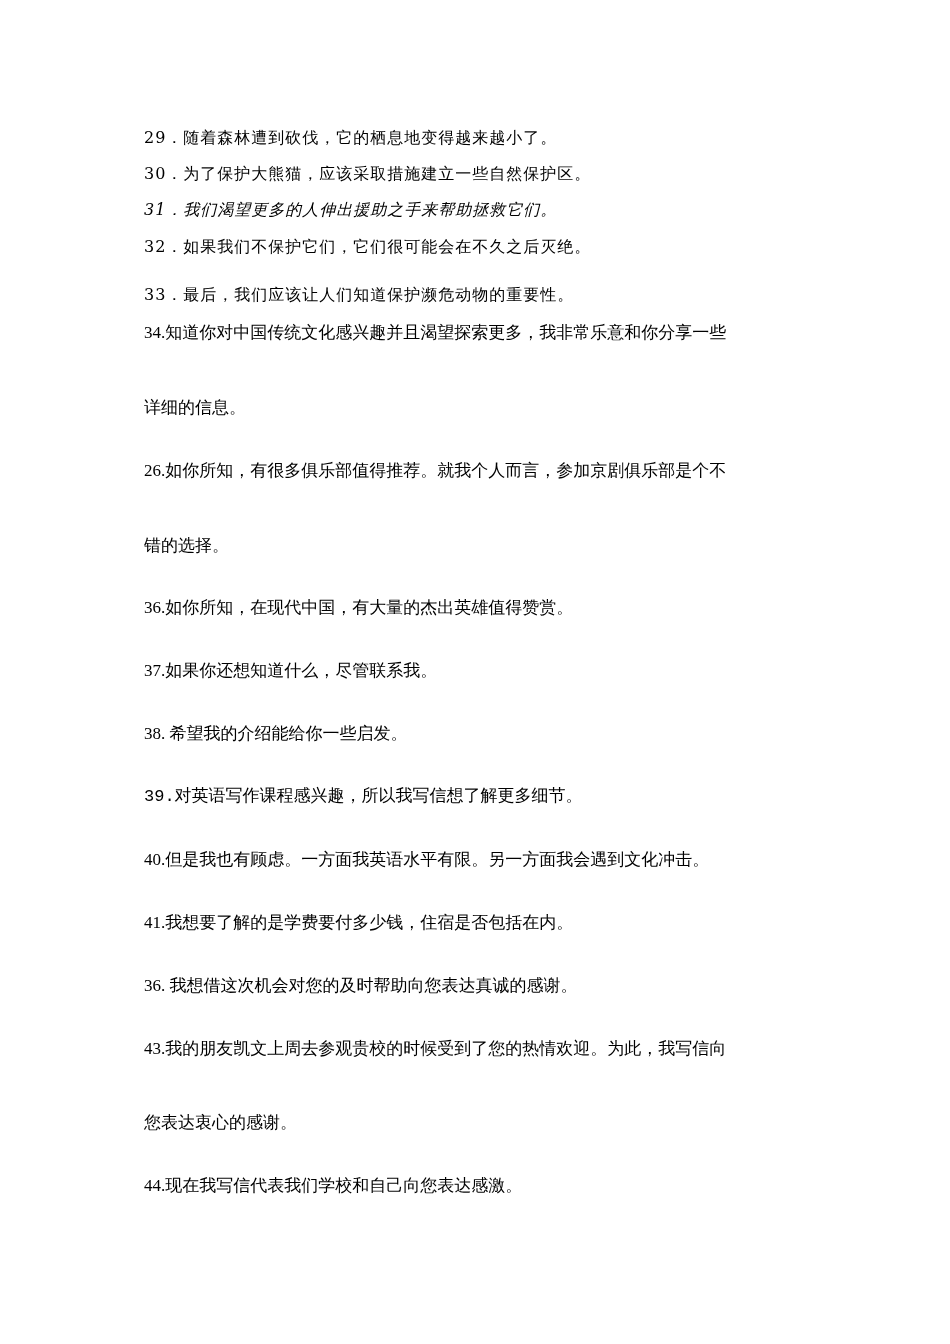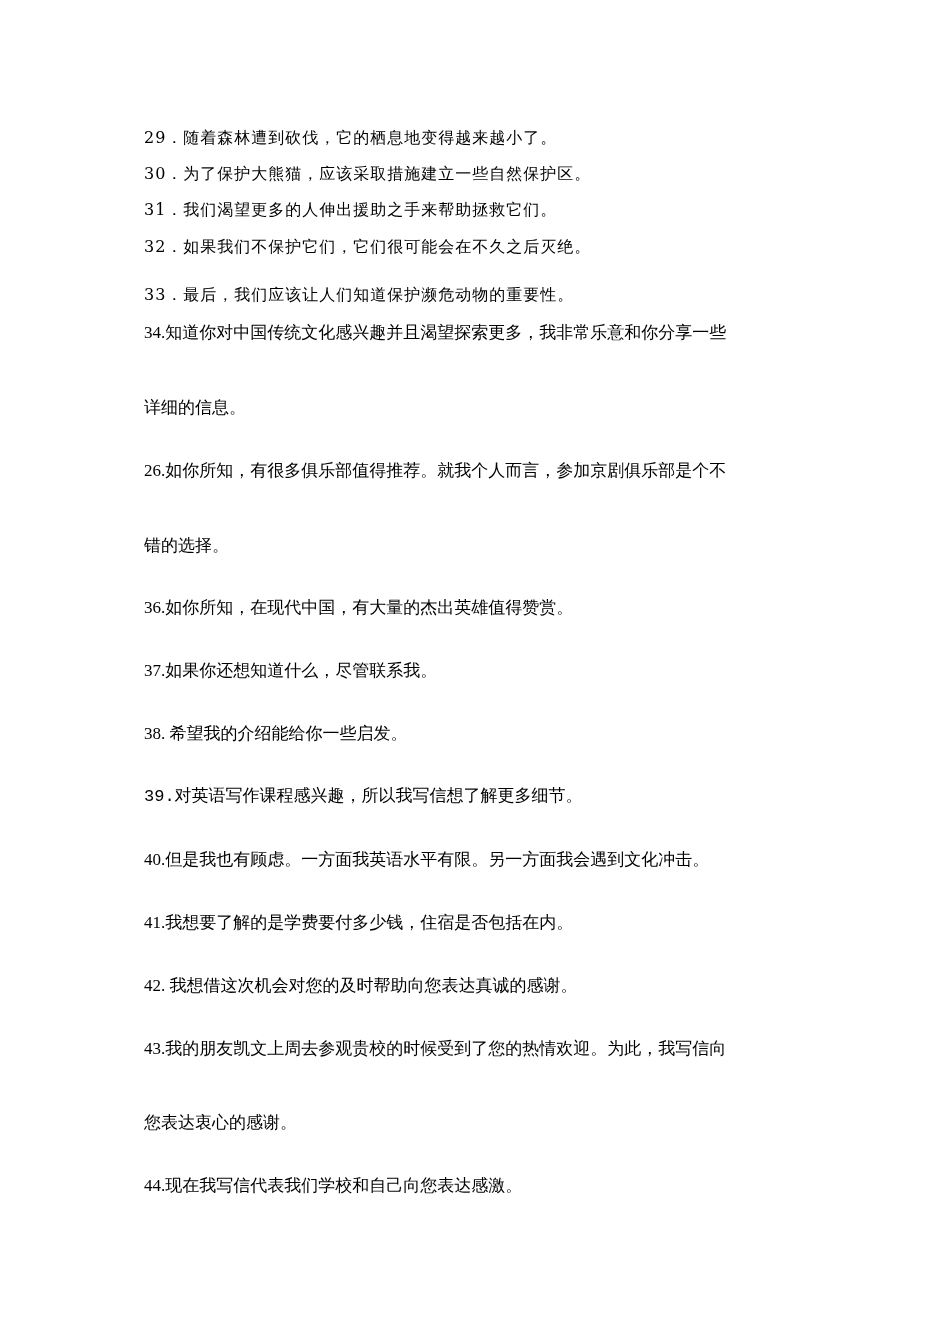--- a/index.html
+++ b/index.html
@@ -39,36 +39,36 @@
       transform-origin: left center;
     }
   </style>
 </head>
 <body>
 
 <div class="page">
 
   <div class="line serif" style="top:128px;">29．随着森林遭到砍伐，它的栖息地变得越来越小了。</div>
   <div class="line serif" style="top:164px;">30．为了保护大熊猫，应该采取措施建立一些自然保护区。</div>
-  <div class="line serif" style="top:200px;">31．我们渴望更多的人伸出援助之手来帮助拯救它们。</div>
+  <div class="line serif" style="top:200px;font-style:italic;">31．我们渴望更多的人伸出援助之手来帮助拯救它们。</div>
   <div class="line serif" style="top:237px;">32．如果我们不保护它们，它们很可能会在不久之后灭绝。</div>
   <div class="line serif" style="top:273px;margin-top:12px;">33．最后，我们应该让人们知道保护濒危动物的重要性。</div>
 
   <div class="line sans" style="top:323px;">34.知道你对中国传统文化感兴趣并且渴望探索更多，我非常乐意和你分享一些</div>
   <div class="line sans" style="top:398px;">详细的信息。</div>
 
   <div class="line sans" style="top:461px;">26.如你所知，有很多俱乐部值得推荐。就我个人而言，参加京剧俱乐部是个不</div>
   <div class="line sans" style="top:536px;">错的选择。</div>
 
   <div class="line sans" style="top:598px;">36.如你所知，在现代中国，有大量的杰出英雄值得赞赏。</div>
   <div class="line sans" style="top:661px;">37.如果你还想知道什么，尽管联系我。</div>
   <div class="line sans" style="top:724px;">38. 希望我的介绍能给你一些启发。</div>
   <div class="line sans" style="top:787px;font-family:Liberation Mono, monospace;">39.对英语写作课程感兴趣，所以我写信想了解更多细节。</div>
   <div class="line sans" style="top:850px;">40.但是我也有顾虑。一方面我英语水平有限。另一方面我会遇到文化冲击。</div>
   <div class="line sans" style="top:913px;">41.我想要了解的是学费要付多少钱，住宿是否包括在内。</div>
-  <div class="line sans" style="top:976px;">42. 我想借这次机会对您的及时帮助向您表达真诚的感谢。</div>
+  <div class="line sans" style="top:976px;">36. 我想借这次机会对您的及时帮助向您表达真诚的感谢。</div>
 
   <div class="line sans" style="top:1039px;">43.我的朋友凯文上周去参观贵校的时候受到了您的热情欢迎。为此，我写信向</div>
   <div class="line sans" style="top:1113px;">您表达衷心的感谢。</div>
 
   <div class="line sans" style="top:1176px;">44.现在我写信代表我们学校和自己向您表达感激。</div>
 
 </div>
 
 </body></html>

